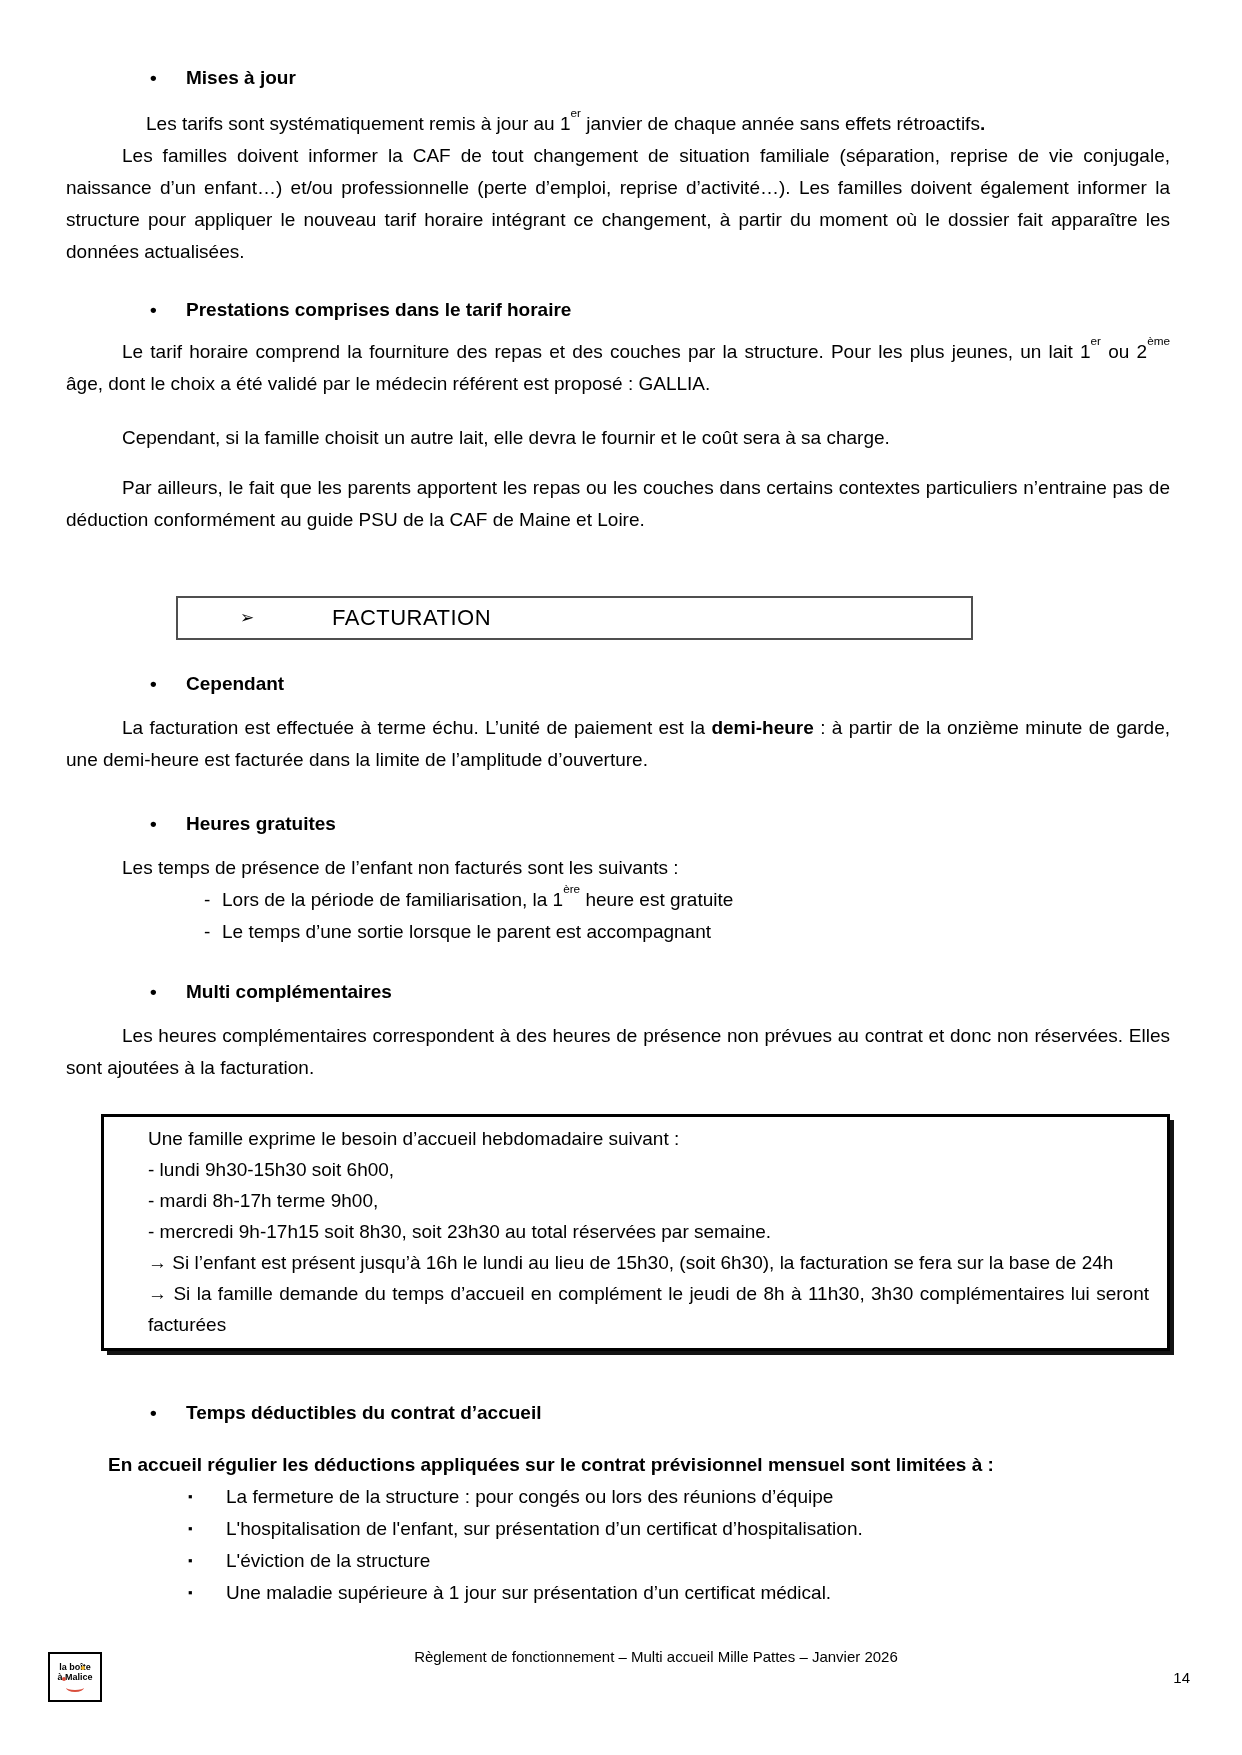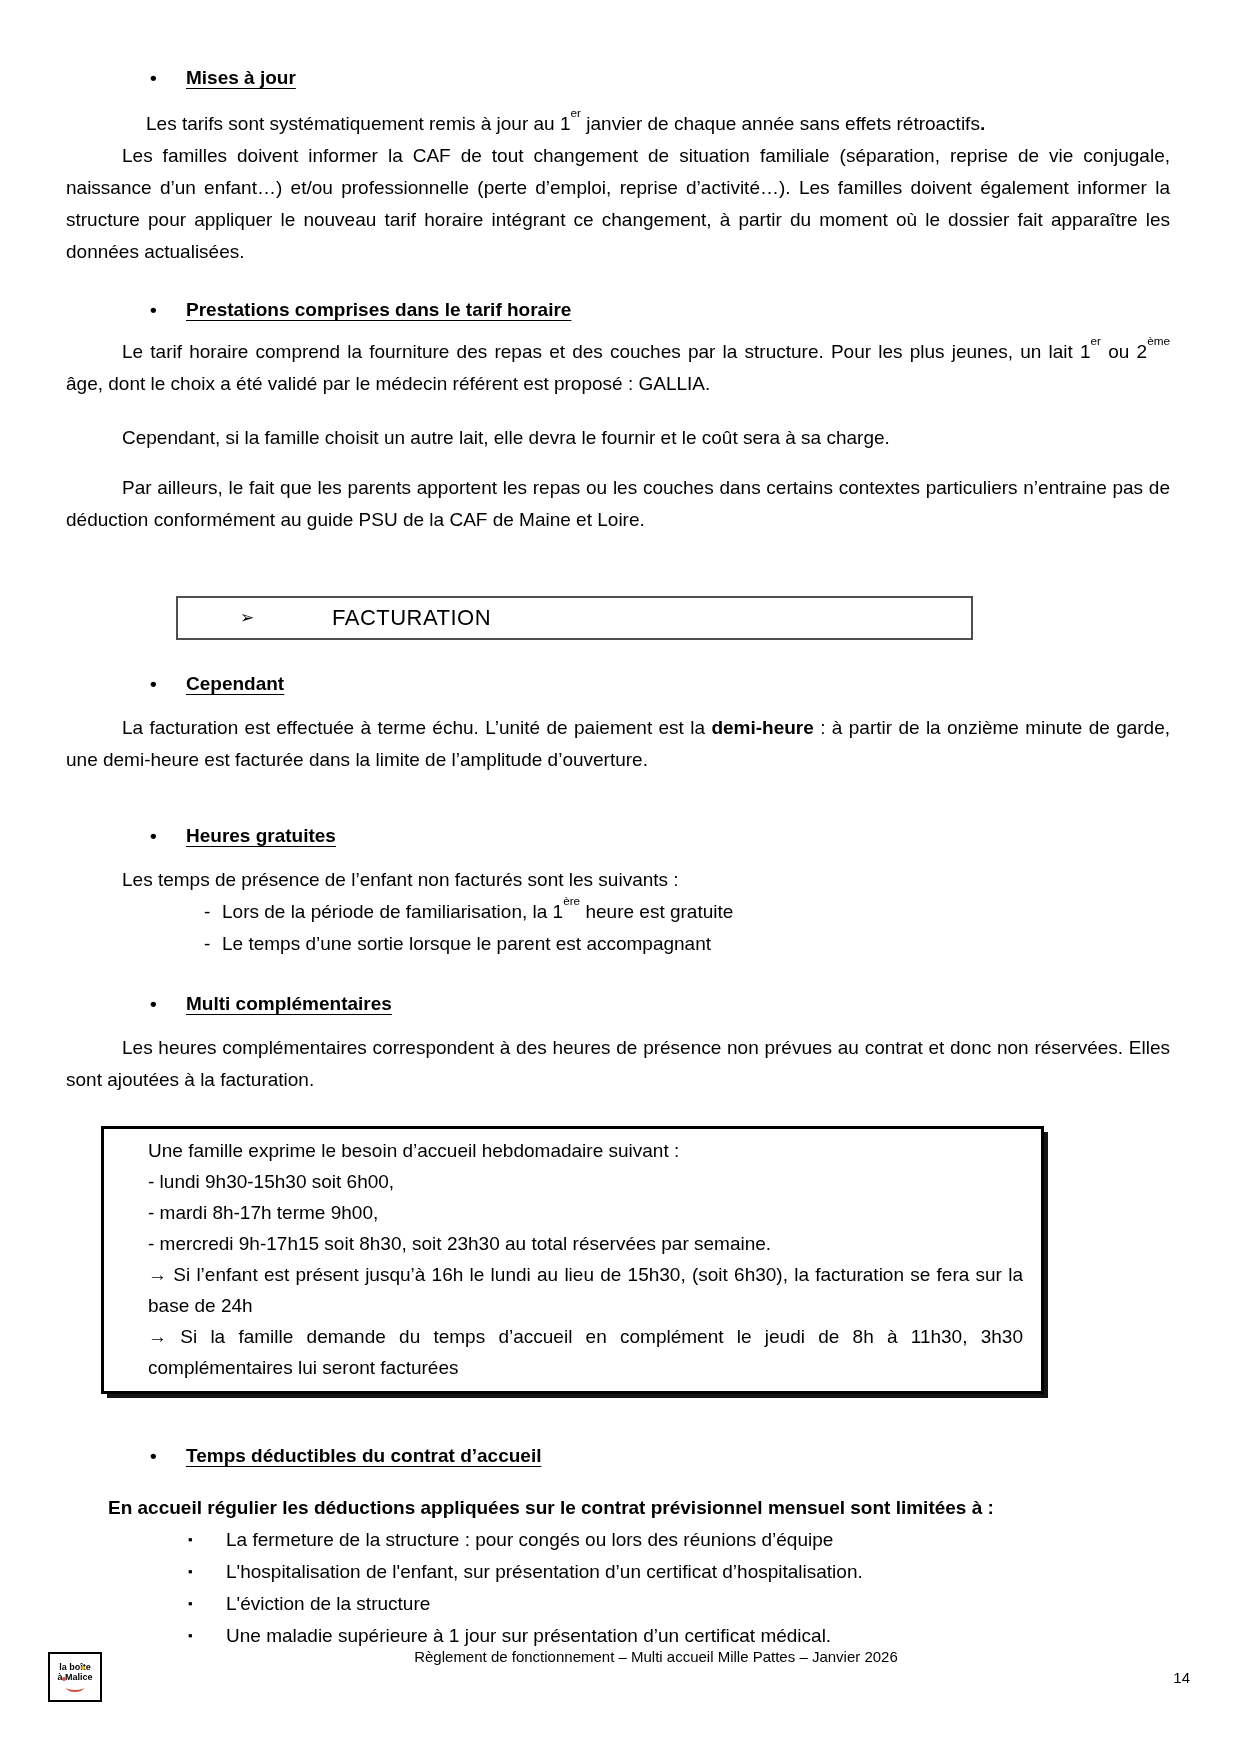--- a/index.html
+++ b/index.html
@@ -18,52 +18,52 @@
 
   p { margin:0; }
   .b { font-weight:700; }
   .just { text-align:justify; }
   .indent-md { text-indent:56px; }
   .indent-lg { text-indent:80px; }
   sup { font-size:62%; line-height:0; position:relative; top:-0.45em; }
 
   .bullet-heading { margin-left:84px; font-weight:700; }
   .bullet-heading .bullet { display:inline-block; width:36px; }
-  .bullet-heading .label { text-decoration:underline; text-underline-offset:4px; }
+  .bullet-heading .label { text-underline-offset:4px; }
 
   .mt-h2 { margin-top:26px; }
   .p-tarifs { margin-top:14px; }
   .p-tarif-horaire { margin-top:10px; }
   .p-cependant { margin-top:22px; }
   .p-par-ailleurs { margin-top:18px; }
 
   .fact-box {
     box-sizing:border-box;
     margin:60px 0 0 110px;
     width:797px; height:44px;
     border:2px solid #4f4f4f;
     display:flex; align-items:center;
     padding-left:62px;
   }
   .fact-arrow { font-size:17px; width:92px; }
   .fact-title { font-size:22px; letter-spacing:0.5px; }
 
   .h-conditions { margin-top:28px; }
   .p-conditions { margin-top:12px; }
-  .h-gratuites { margin-top:44px; }
+  .h-gratuites { margin-top:32px; }
   .p-gratuites-intro { margin-top:12px; }
   .dash-item { display:flex; margin-left:138px; }
   .dash-item .dash { width:18px; }
   .h-comp { margin-top:28px; }
   .p-comp { margin-top:12px; }
 
   .example-box {
     box-sizing:border-box;
     margin:30px 8px 0 35px;
-    width:943px;
+    width:1069px;
     border:3px solid #000;
     box-shadow:5px 5px 0 -1px #141414;
     padding:6px 18px 8px 44px;
     line-height:31px;
   }
   .h-deduct { margin-top:46px; }
   .p-deduct-intro { margin-top:20px; text-indent:42px; }
   .sq-item { display:flex; margin-left:122px; }
   .sq-item .sq { width:38px; font-size:13px; }
 

